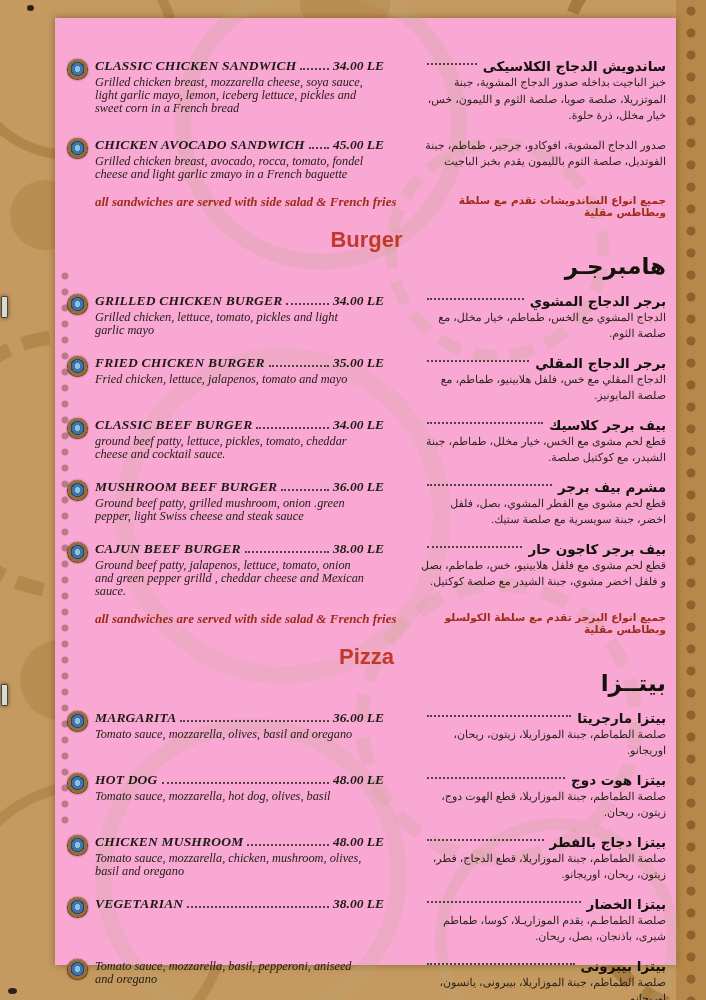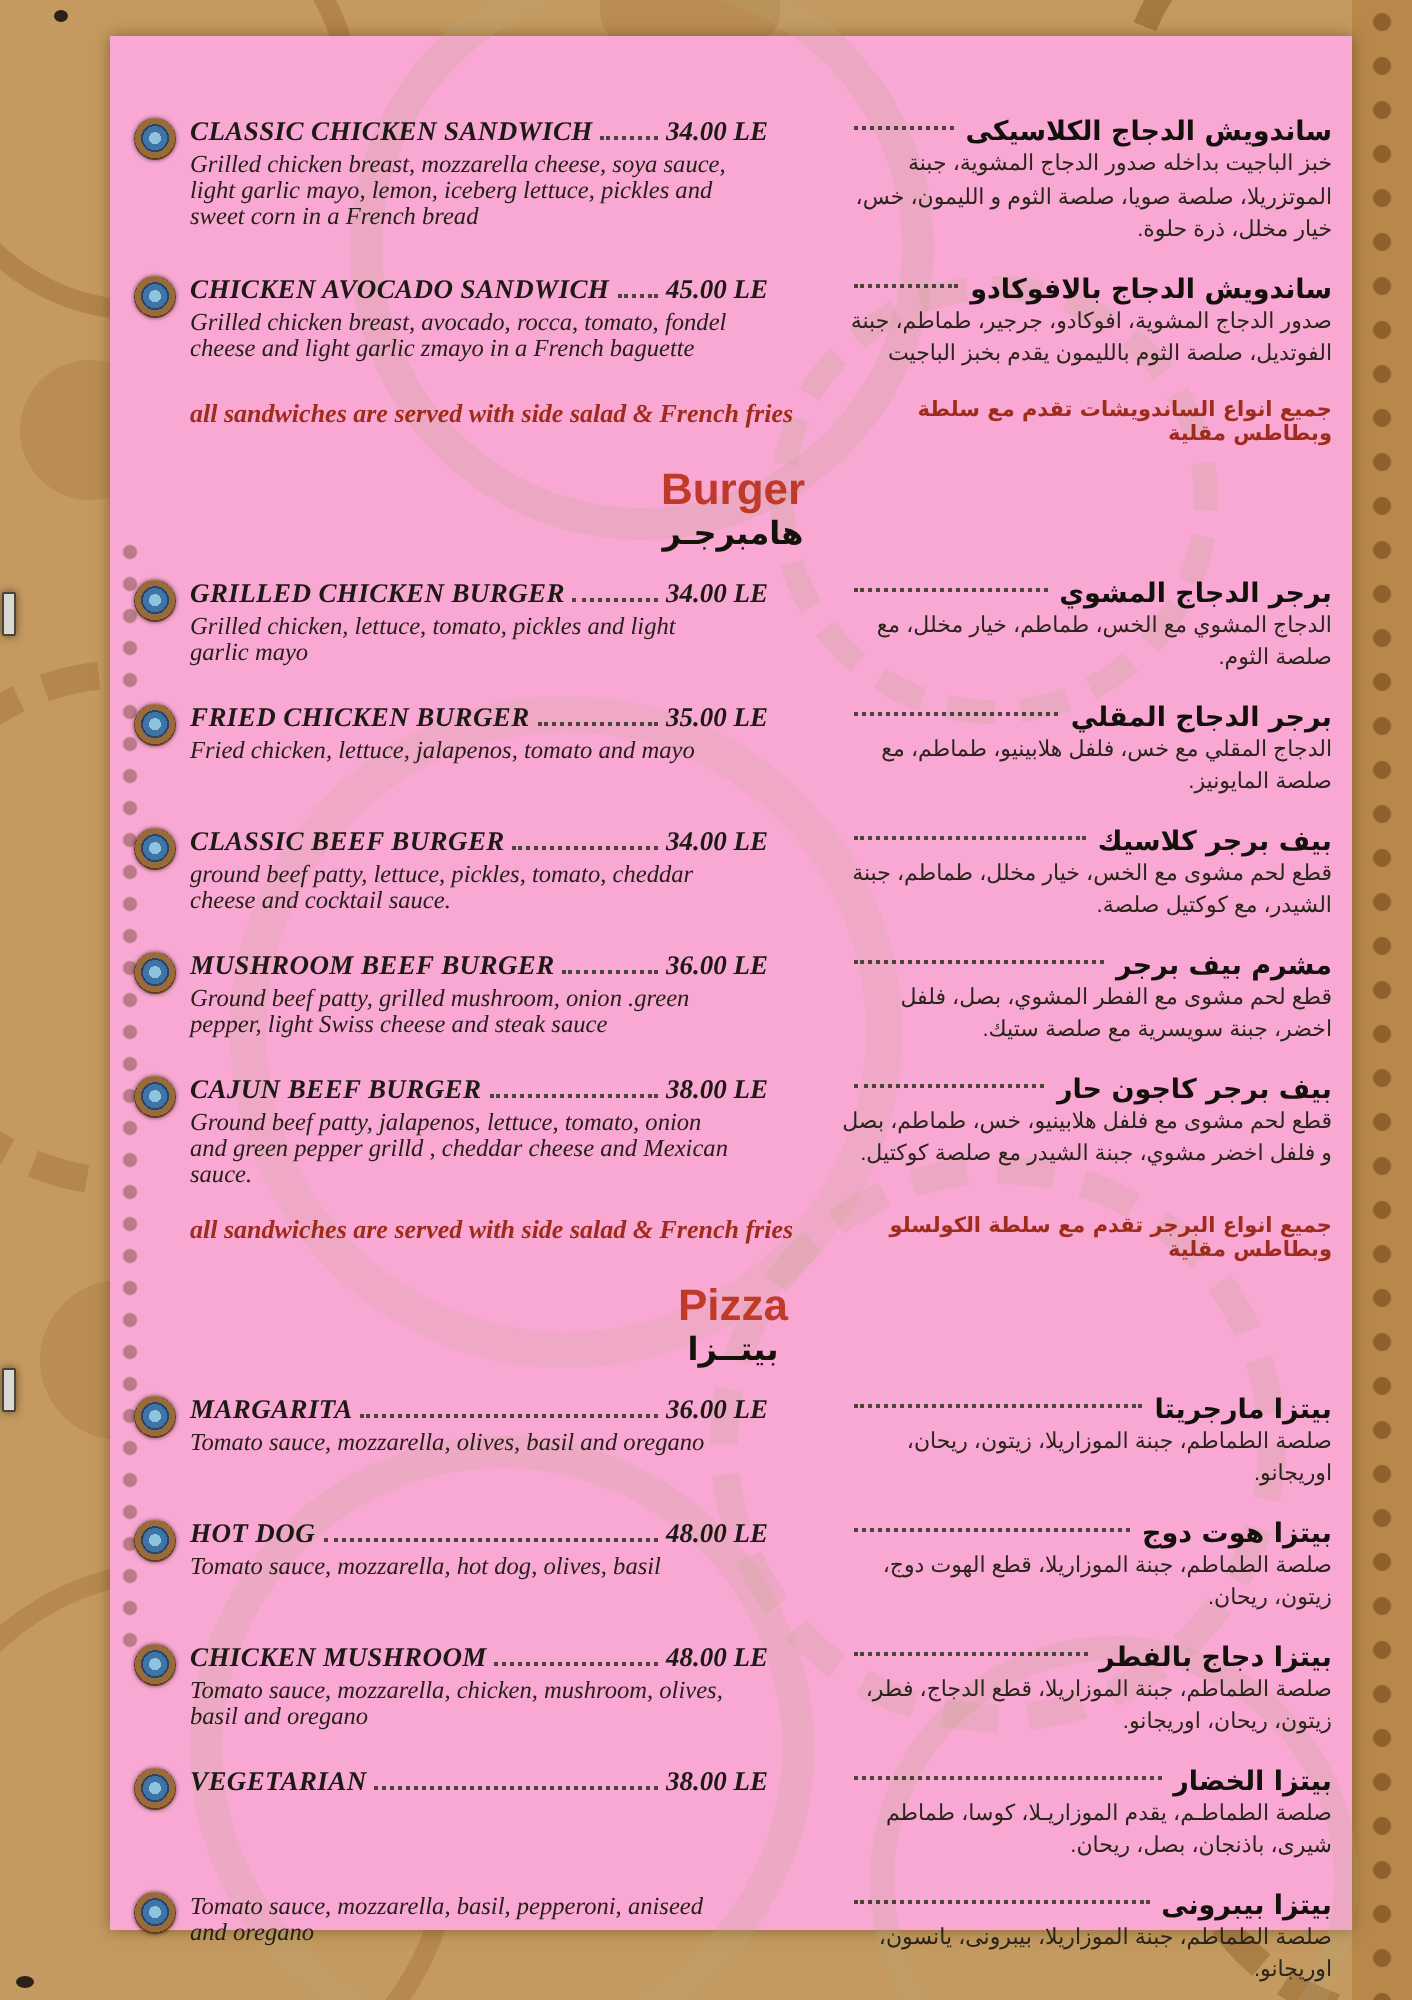--- a/index.html
+++ b/index.html
@@ -72,21 +72,21 @@
   .ar-name{flex:none;font-family:"DejaVu Sans",sans-serif;font-weight:700;font-size:13.5px;color:#14110c;}
   .ar-dots{flex:1;border-bottom:2px dotted #4a443b;margin:0 6px 4px 6px;min-width:8px;}
   .ar-desc{font-family:Liberation Sans, sans-serif;font-size:11px;line-height:1.5;color:#2b241a;}
   
   .note-row{display:flex;margin:4px 0 10px;}
   .note-en{margin-left:28px;width:314px;flex:none;font-weight:700;font-style:italic;font-size:13px;color:#9e2c1a;}
   .note-ar{flex:1;direction:rtl;text-align:right;font-family:"DejaVu Sans",sans-serif;font-weight:700;font-size:10.5px;color:#9e2c1a;}
   
   .section-header{text-align:center;margin:6px 0 12px;}
   .sh-en{font-family:"Liberation Sans",sans-serif;font-weight:700;font-size:22px;color:#bf3a28;line-height:1.1;}
-  .sh-ar{font-family:"DejaVu Sans",sans-serif;font-weight:700;font-size:16px;color:#151209;line-height:1.25;}
+  .sh-ar{font-family:"DejaVu Sans",sans-serif;font-weight:700;font-size:23px;color:#151209;line-height:1.25;text-align:right;}
 </style>
 </head>
 <body>
 
 <div class="ring r1"></div>
 <div class="ring r2"></div>
 <div class="ring r3"></div>
 <div class="ring r4"></div>
 <div class="ring r5"></div>
 <div class="ring r6"></div>
@@ -138,24 +138,20 @@
         <div class="en-block">
           <div class="name-line">
             <span class="en-name">CHICKEN AVOCADO SANDWICH</span>
             <span class="dots"></span>
             <span class="price">45.00  LE</span>
           </div>
           <div class="en-desc">Grilled chicken breast, avocado, rocca, tomato, fondel cheese and light garlic zmayo in a French baguette</div>
         </div>
       </div>
       <div class="col-ar">
-        <div class="ar-name-line">
-          <span class="ar-name">ساندويش الدجاج بالافوكادو</span>
-          <span class="ar-dots"></span>
-        </div>
         <div class="ar-desc">صدور الدجاج المشوية، افوكادو، جرجير، طماطم، جبنة الفوتديل، صلصة الثوم بالليمون يقدم بخبز الباجيت</div>
       </div>
     </div>
 
     <div class="note-row">
       <div class="note-en">all sandwiches are served with side salad &amp; French fries</div>
       <div class="note-ar">جميع انواع الساندويشات تقدم مع سلطة وبطاطس مقلية</div>
     </div>
 
     <div class="section-header">

